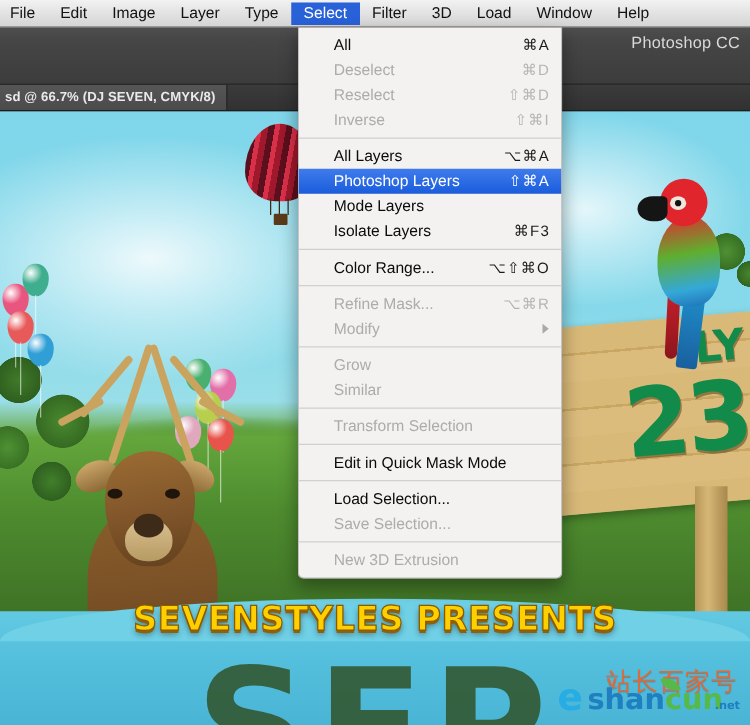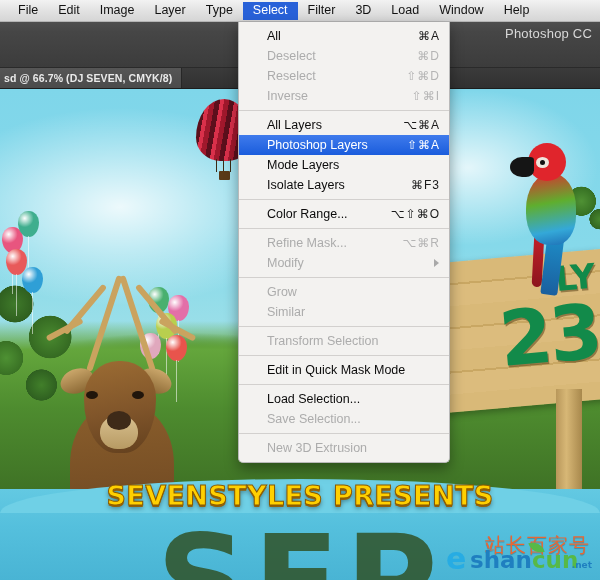--- a/index.html
+++ b/index.html
@@ -19,21 +19,21 @@
     position:absolute; top:0; left:0; width:600px; height:22px;
     background:linear-gradient(180deg,#f2f2f2 0%,#e2e2e2 52%,#d5d5d5 100%);
     border-bottom:1px solid #b4b4b4;
     display:flex; align-items:center; z-index:40;
   }
   .menubar-item{
     font-size:12.5px; color:#121212; padding:2px 10px 3px 10px;
     line-height:16px; height:19px; white-space:nowrap; border-radius:2px;
     display:flex; align-items:center;
   }
-  .menubar-item.first{ padding-left:18px; }
+  .menubar-item.first{ padding-left:8px; }
   .menubar-item.active{ background:#2861d8; color:#fff; border-radius:0; height:18px; }
 
   
   .optionsbar{
     position:absolute; top:22px; left:0; width:600px; height:46px;
     background:linear-gradient(180deg,#4e4e4e 0%,#464646 22%,#3c3c3c 100%);
     z-index:20; border-bottom:1px solid #2a2a2a;
   }
   .app-title{
     position:absolute; top:26px; right:8px;

